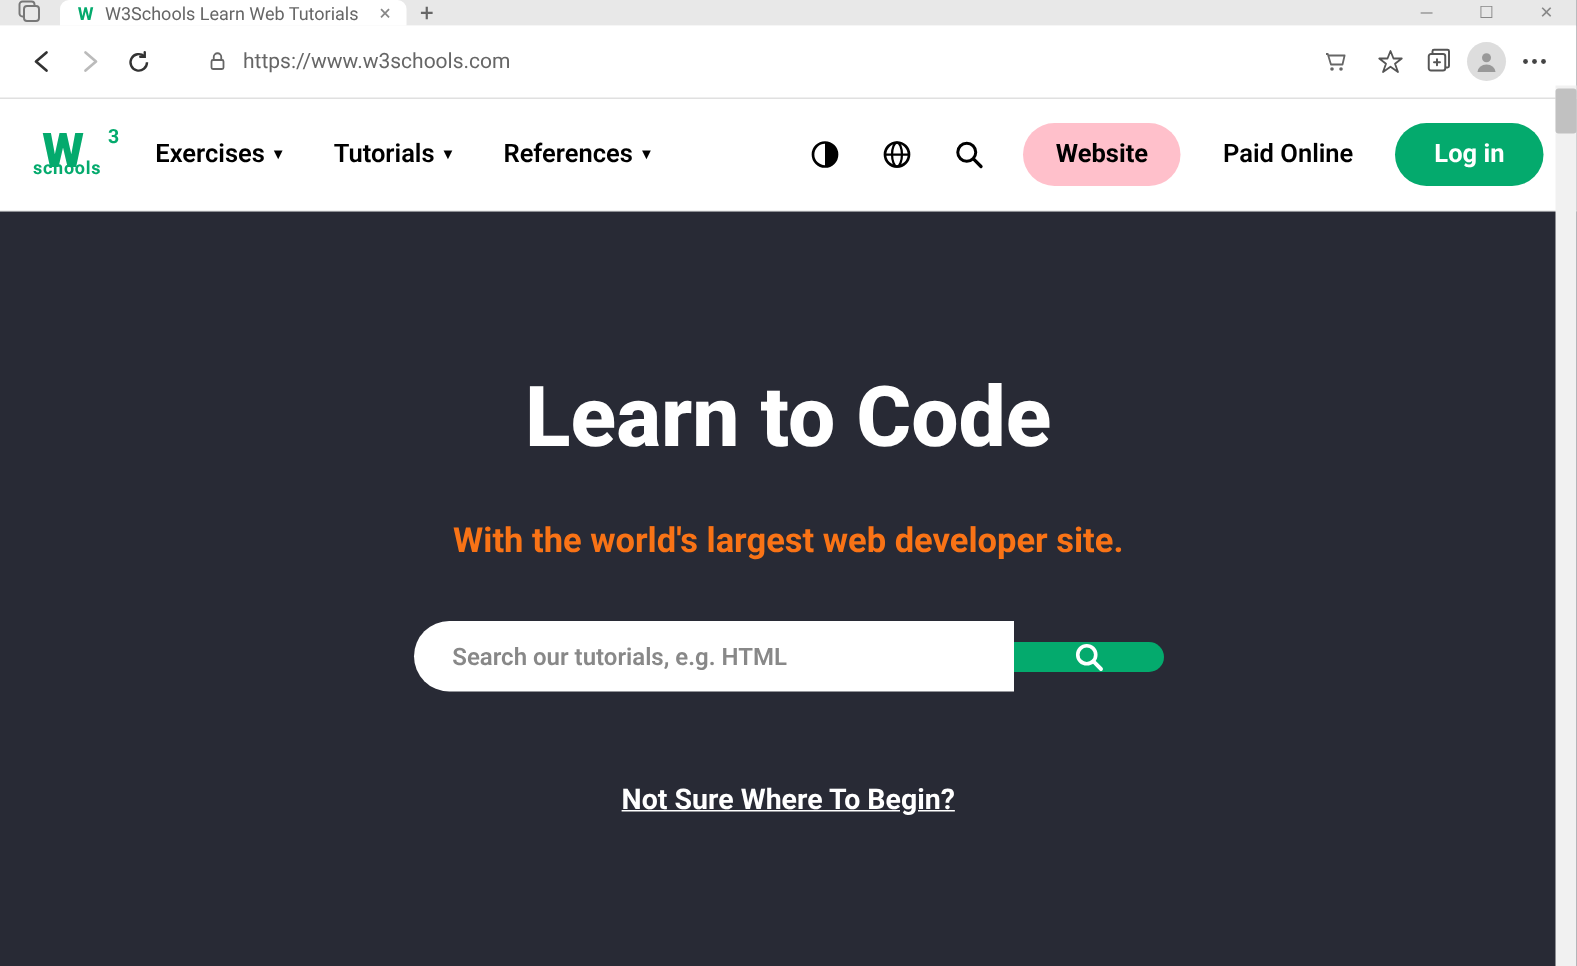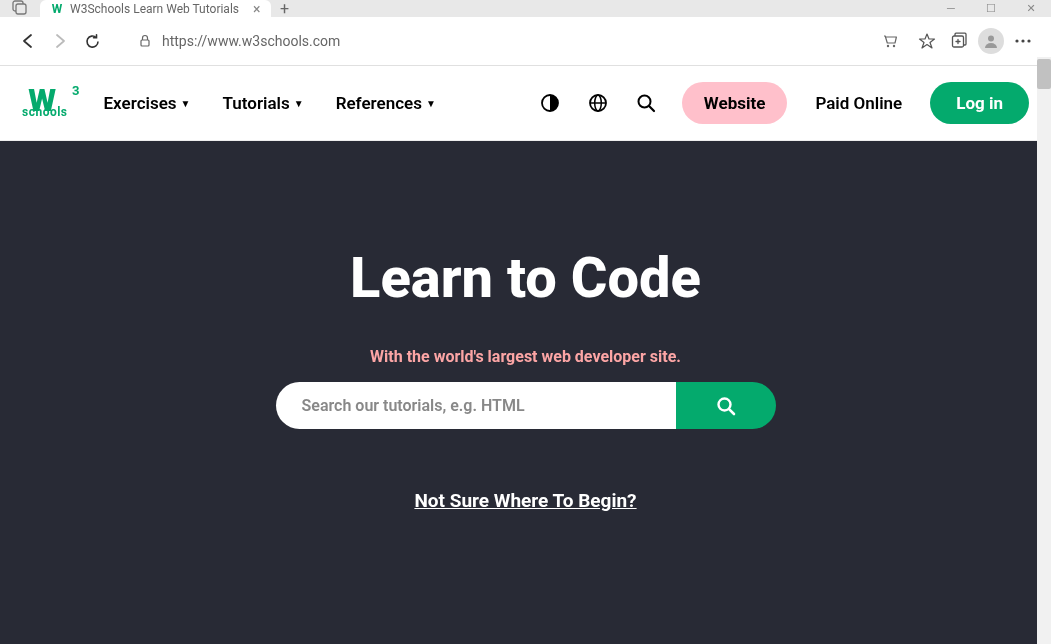--- a/index.html
+++ b/index.html
@@ -35,22 +35,22 @@
     .caret-down { font-size: 10px; }
     .header-spacer { flex: 1; }
     .hdr-icon-btn { width: 36px; height: 36px; display: flex; align-items: center; justify-content: center; color: #000; cursor: pointer; margin: 0 4px; }
     .website-btn { background: #ffc0cb; color: #000; font-weight: 700; font-size: 17px; padding: 11px 22px; border-radius: 24px; margin: 0 10px; cursor: pointer; }
     .paid-link { font-size: 17px; font-weight: 600; color: #000; padding: 8px 14px; cursor: pointer; }
     .login-btn { background: #04AA6D; color: #fff; font-weight: 700; font-size: 17px; padding: 11px 26px; border-radius: 24px; cursor: pointer; margin-left: 10px; }
     
     
     .hero { background: #282A35; min-height: 513px; display: flex; flex-direction: column; align-items: center; padding-top: 104px; position: relative; }
     .hero h1 { color: #fff; font-size: 56px; font-weight: 800; letter-spacing: 0; }
-    .hero-sub { color: #fca5a5; font-size: 16px; font-weight: 700; margin-top: 36px; }
-    .search-wrap { display: flex; margin-top: 16px; width: 500px; }
+    .hero-sub { color: #f97316; font-size: 23px; font-weight: 700; margin-top: 36px; }
+    .search-wrap { display: flex; margin-top: 40px; width: 500px; align-items: center; }
     .search-input { flex: 1; border: none; background: #fff; border-top-left-radius: 26px; border-bottom-left-radius: 26px; padding: 0 26px; font-size: 16px; color: #333; height: 47px; outline: none; }
     .search-input::placeholder { color: #888; font-weight: 600; }
     .search-btn { width: 100px; background: #04AA6D; border: none; border-top-right-radius: 26px; border-bottom-right-radius: 26px; display: flex; align-items: center; justify-content: center; cursor: pointer; }
     .begin-link { color: #fff; font-size: 19px; font-weight: 700; text-decoration: underline; margin-top: 60px; cursor: pointer; }
     
     .scrollbar { position: absolute; right: 0; top: 57px; width: 14px; height: 587px; background: #f1f1f1; }
     .scroll-thumb { width: 14px; height: 30px; background: #c1c1c1; border-radius: 2px; margin-top: 2px; }
     
     svg { display: block; }
   </style>

